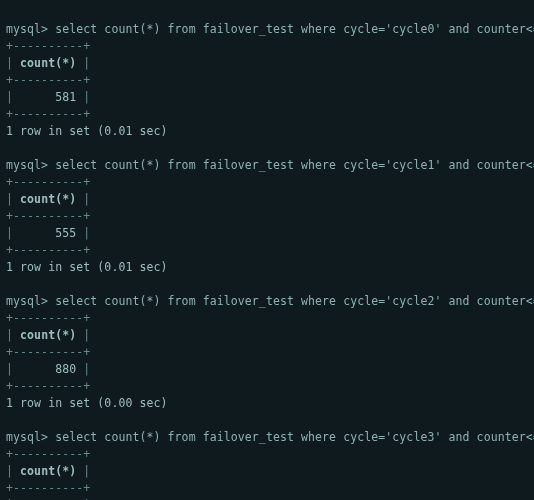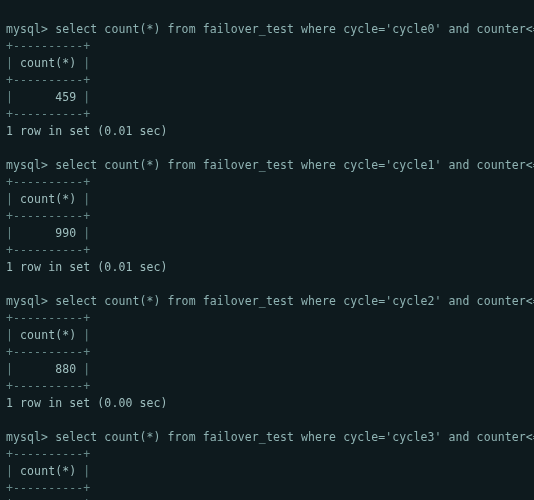--- a/index.html
+++ b/index.html
@@ -15,42 +15,42 @@
     font-size: 11.5px;
     line-height: 17px;
     color: #5a7d7d;
     padding: 4px 6px;
     white-space: pre;
     letter-spacing: 0.1px;
   }
   .prompt { color: #8fb3b3; }
   .query  { color: #8fb3b3; }
   .border { color: #668989; }
-  .header { color: #9fbfbf; }
+  .header { color: #9fbfbf; font-weight: bold; }
   .value  { color: #9fbfbf; }
   .status { color: #9fbfbf; margin-top: 15px; }
   .block  { margin-bottom: 0px; }
 </style>
 </head>
 <body>
 
 <div class="terminal">
 <div class="block"><span class="prompt">mysql&gt;</span> <span class="query">select count(*) from failover_test where cycle='cycle0' and counter&lt;=581;</span>
 <span class="border">+----------+</span>
 <span class="border">| </span><span class="header">count(*)</span><span class="border"> |</span>
 <span class="border">+----------+</span>
-<span class="border">|      </span><span class="value">459</span><span class="border"> |</span>
+<span class="border">|      </span><span class="value">581</span><span class="border"> |</span>
 <span class="border">+----------+</span>
 <span class="status"><span>1</span> <span>row in set</span> <span>(0.01 sec)</span></span>
 </div>
 <div class="block"><span class="prompt">mysql&gt;</span> <span class="query">select count(*) from failover_test where cycle='cycle1' and counter&lt;=555;</span>
 <span class="border">+----------+</span>
 <span class="border">| </span><span class="header">count(*)</span><span class="border"> |</span>
 <span class="border">+----------+</span>
-<span class="border">|      </span><span class="value">990</span><span class="border"> |</span>
+<span class="border">|      </span><span class="value">555</span><span class="border"> |</span>
 <span class="border">+----------+</span>
 <span class="status"><span>1</span> <span>row in set</span> <span>(0.01 sec)</span></span>
 </div>
 <div class="block"><span class="prompt">mysql&gt;</span> <span class="query">select count(*) from failover_test where cycle='cycle2' and counter&lt;=531;</span>
 <span class="border">+----------+</span>
 <span class="border">| </span><span class="header">count(*)</span><span class="border"> |</span>
 <span class="border">+----------+</span>
 <span class="border">|      </span><span class="value">880</span><span class="border"> |</span>
 <span class="border">+----------+</span>
 <span class="status"><span>1</span> <span>row in set</span> <span>(0.00 sec)</span></span>

